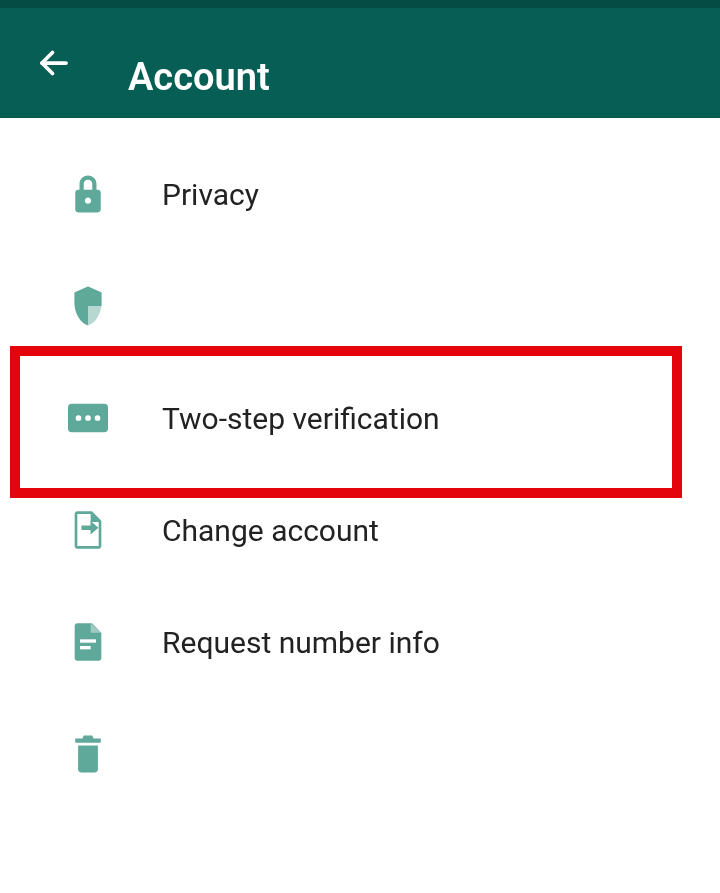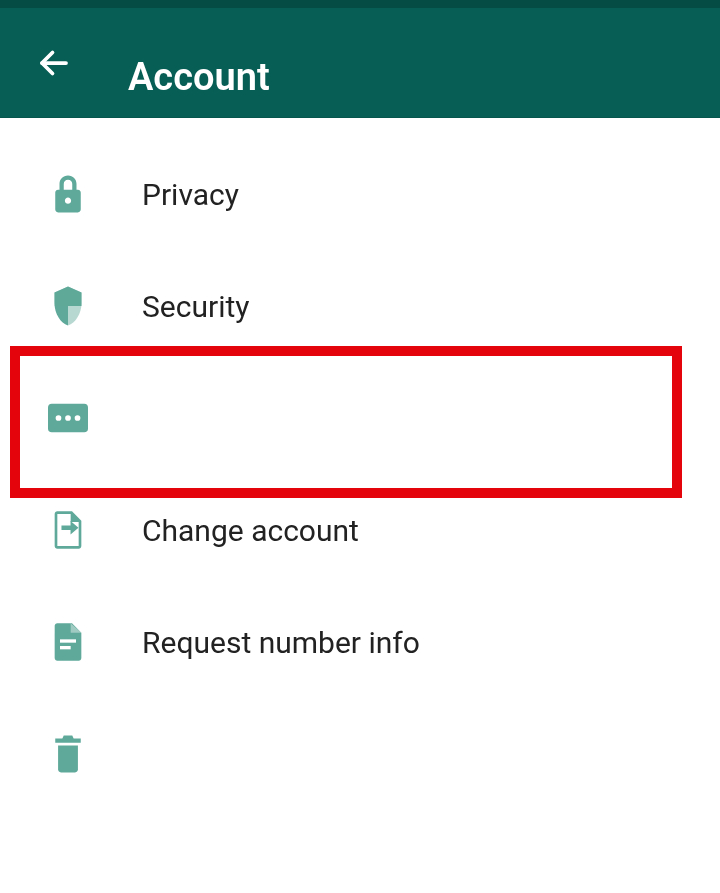--- a/index.html
+++ b/index.html
@@ -41,21 +41,21 @@
       margin-top: 28px;
     }
     .content {
       padding-top: 20px;
       position: relative;
     }
     .list-item {
       display: flex;
       align-items: center;
       height: 112px;
-      padding-left: 48px;
+      padding-left: 68px;
       cursor: pointer;
     }
     .list-item-icon {
       width: 40px;
       height: 40px;
       display: flex;
       align-items: center;
       justify-content: center;
       margin-right: 54px;
       color: #5fa99a;
@@ -98,32 +98,32 @@
   </div>
 
   <div class="list-item">
     <div class="list-item-icon">
       <svg width="36" height="42" viewBox="0 0 24 28" fill="currentColor">
         <path d="M12 1 L3 5 L3 12 C3 19 7 25.5 12 27 L12 14 L21 14 L21 5 L12 1 Z" opacity="1"></path>
         <path d="M12 1 L21 5 L21 12 C21 19 17 25.5 12 27 L12 14 L3 14 L3 12 L3 5 L12 1 Z" opacity="0.45"></path>
         <path d="M12 1 L3 5 L3 14 L12 14 Z" fill="#ffffff" opacity="0"></path>
       </svg>
     </div>
-    <div class="list-item-label">Security</div>
   </div>
 
   <div class="list-item">
     <div class="list-item-icon">
       <svg width="42" height="30" viewBox="0 0 42 30" fill="currentColor">
         <rect x="0" y="0" width="42" height="30" rx="4" ry="4"></rect>
         <circle cx="11" cy="15" r="3" fill="#ffffff"></circle>
         <circle cx="21" cy="15" r="3" fill="#ffffff"></circle>
         <circle cx="31" cy="15" r="3" fill="#ffffff"></circle>
       </svg>
     </div>
+    <div class="list-item-label">Two-step verification</div>
   </div>
 
   <div class="list-item">
     <div class="list-item-icon">
       <svg width="32" height="40" viewBox="0 0 24 30">
         <path fill="currentColor" d="M15 1 L4 1 C2.9 1 2 1.9 2 3 L2 27 C2 28.1 2.9 29 4 29 L20 29 C21.1 29 22 28.1 22 27 L22 8 L15 1 Z M4 27 L4 3 L14 3 L14 9 L20 9 L20 27 Z"></path>
         <path fill="currentColor" d="M9 14 L9 11 L17 11 L17 12 L14 12 L14 18 L17 15 L17 20 L9 20 L9 18 L13 18 L13 12 Z" opacity="0"></path>
         <g fill="currentColor">
           <path d="M8 13 L14 13 L14 16 L18 12 L22 16 L22 13" opacity="0"></path>
           <path d="M7 15 L13 15 L13 12 L19 18" opacity="0"></path>

